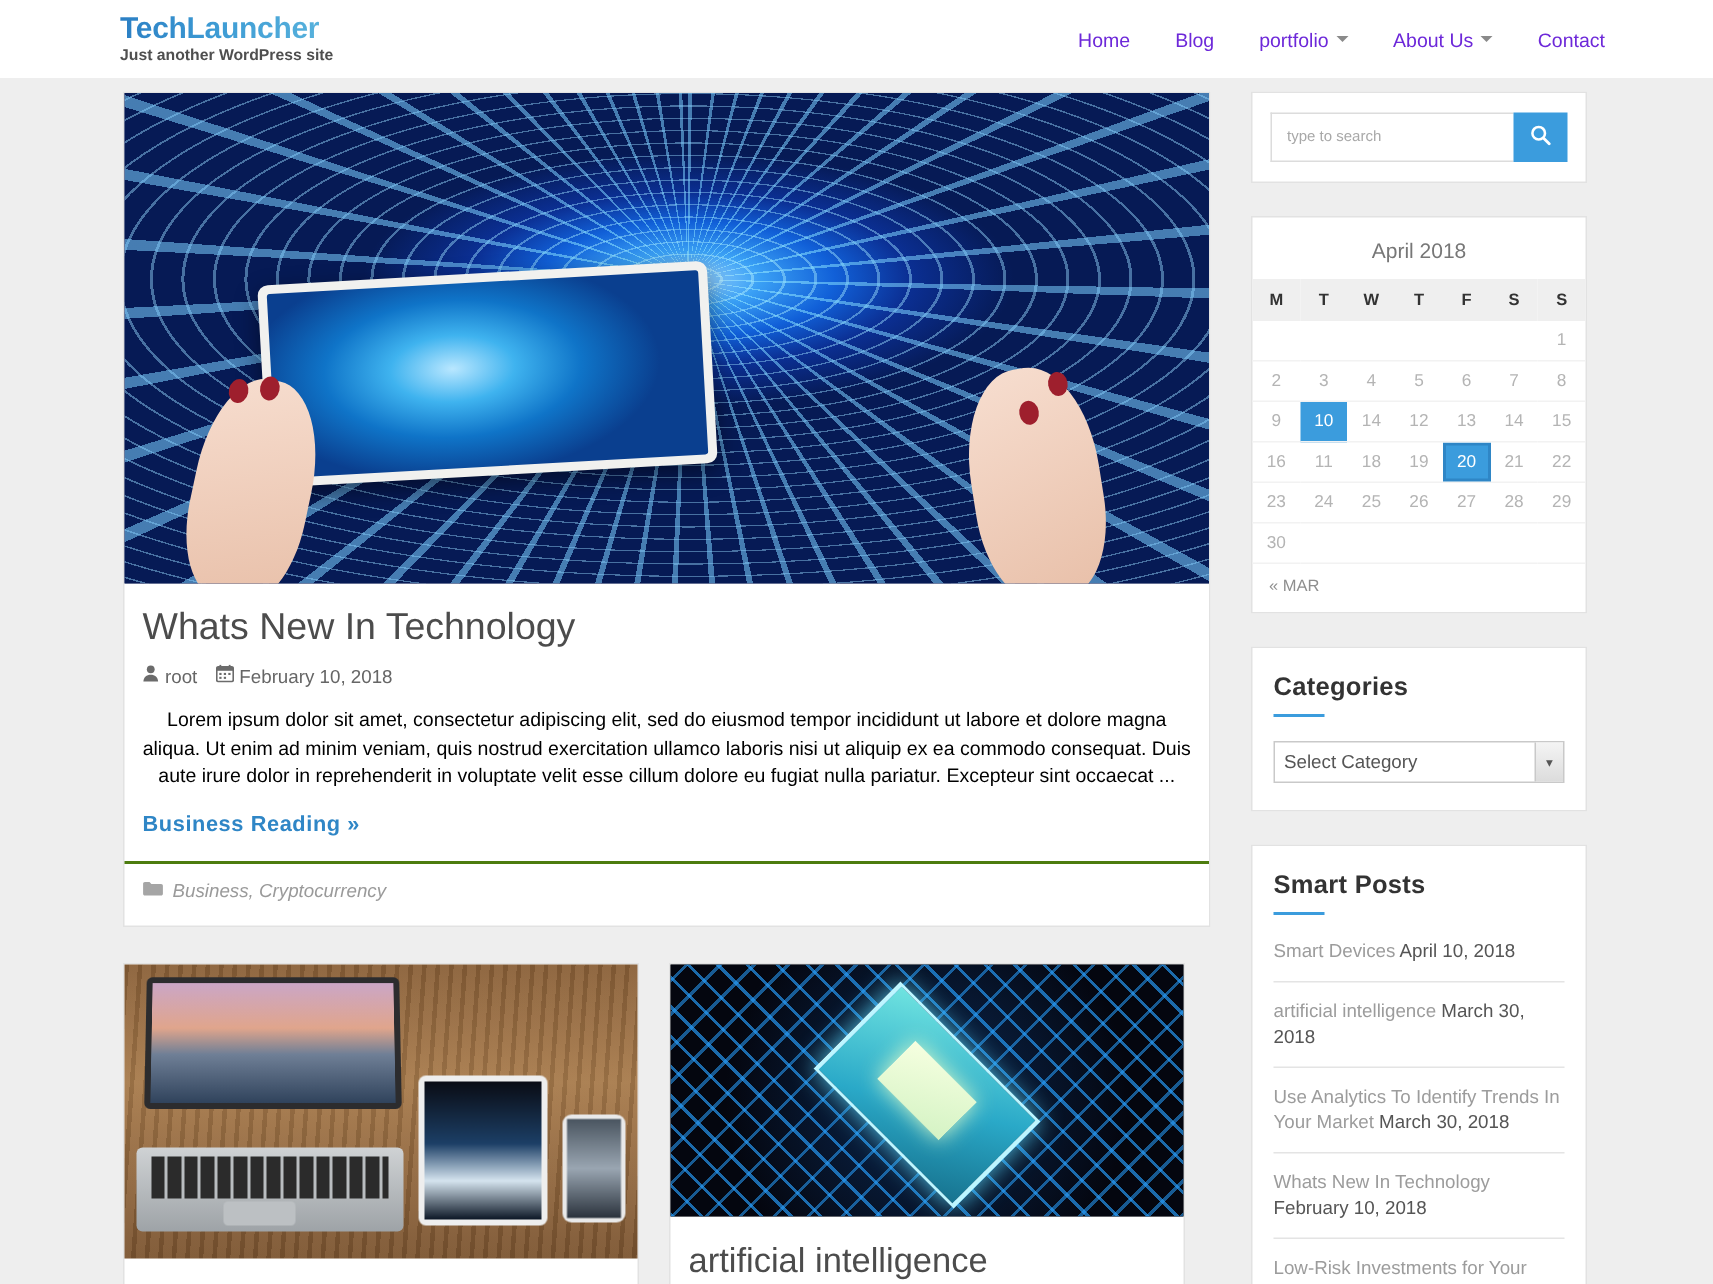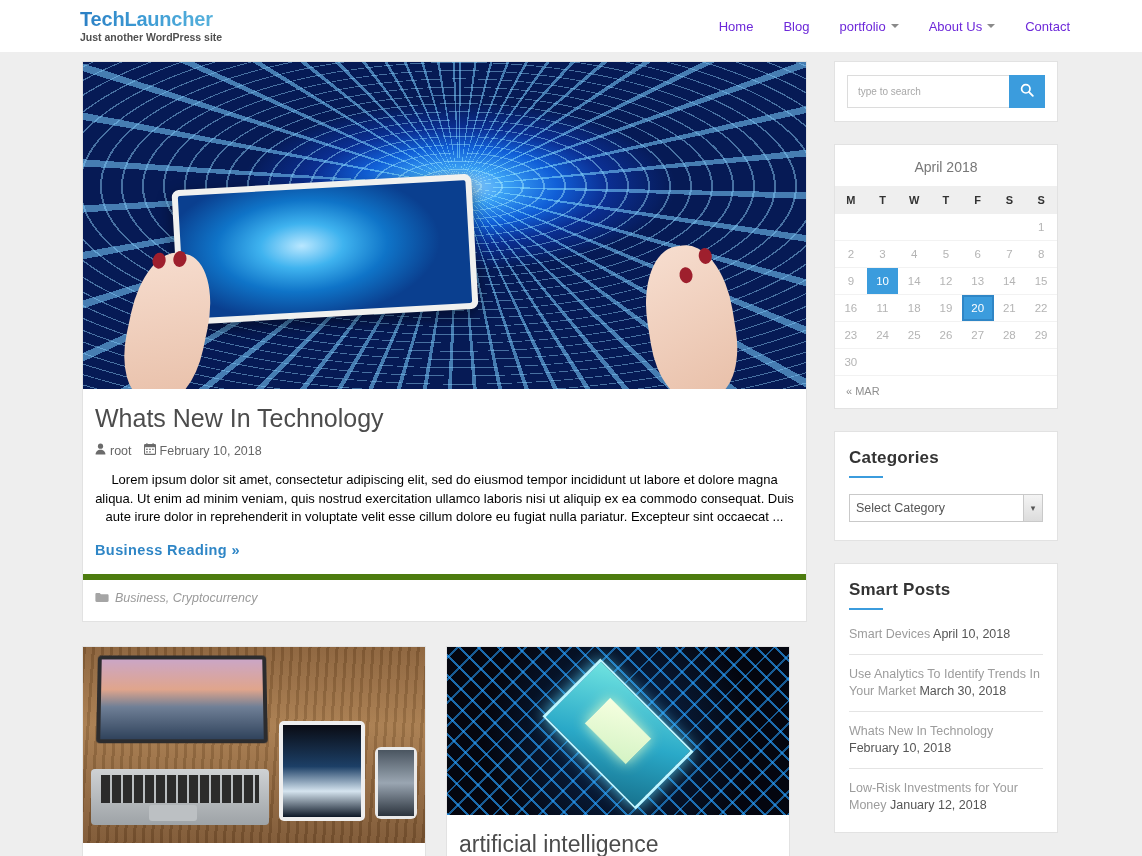--- a/index.html
+++ b/index.html
@@ -60,21 +60,21 @@
     font-size: 12.5px; color: #666; display: flex; align-items: center;
     gap: 6px; margin-bottom: 13px;
   }
   .meta-group { display: flex; align-items: center; gap: 4px; margin-right: 6px; }
   .post-excerpt { font-size: 13px; line-height: 18.5px; color: #000000; margin: 0 0 14px 0; text-align: center; }
   .continue-link {
     font-size: 14.5px; font-weight: bold; color: #2f86c6;
     letter-spacing: 0.4px; cursor: pointer; display: inline-block;
   }
   .post-footer {
-    border-top: 6px solid #4d7c0f; margin: 15px -12px 0 -12px;
+    border-top: 2px solid #4d7c0f; margin: 15px -12px 0 -12px;
     padding: 9px 12px 0 12px; display: flex; align-items: center; gap: 6px;
   }
   .cat-links { font-size: 12.5px; font-style: italic; color: #9a9a9a; }
   .cat-links span { cursor: pointer; }
 
   .grid-row { display: flex; gap: 20px; }
   .grid-card { width: 344px; flex: 0 0 344px; }
 
   
   .hero-img { height: 327px; background: #0a1a52; position: relative; }
@@ -456,20 +456,21 @@
         </div>
       </div>
     </div>
 
     <div class="widget">
       <div class="widget-pad">
         <h3 class="widget-title">Smart Posts</h3>
         <div class="title-rule"></div>
         <div id="recent-list">
             <div class="recent-item"><span>Smart Devices </span><span class="recent-date">April 10, 2018</span></div>
+            <div class="recent-item"><span>artificial intelligence </span><span class="recent-date">March 30, 2018</span></div>
             <div class="recent-item"><span>Use Analytics To Identify Trends In Your Market </span><span class="recent-date">March 30, 2018</span></div>
             <div class="recent-item"><span>Whats New In Technology </span><span class="recent-date">February 10, 2018</span></div>
             <div class="recent-item"><span>Low-Risk Investments for Your Money </span><span class="recent-date">January 12, 2018</span></div>
           </div>
       </div>
     </div>
 
   </aside>
 </div>
 

